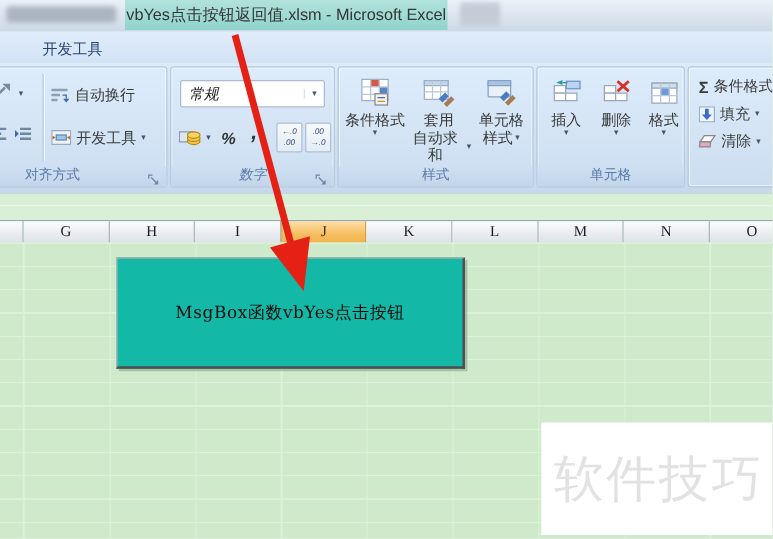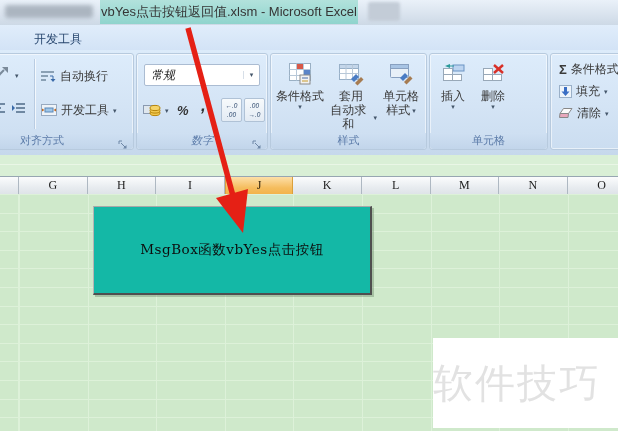--- a/index.html
+++ b/index.html
@@ -59,21 +59,21 @@
     background-position:19px 17px,0 0;}
   .sheet-btn{position:absolute;left:93px;top:206px;width:276px;height:86px;background:#14b8a6;
     border-top:1px solid #a8a8a8;border-left:1px solid #b5b5b5;
     border-right:2px solid #4f4f4f;border-bottom:2px solid #4f4f4f;
     box-shadow:2px 2px 0 rgba(90,120,90,.35);
     display:flex;align-items:center;justify-content:center;z-index:10;}
   .sheet-btn span{font-family:"DejaVu Serif","Liberation Serif",serif;font-size:13.5px;
     color:#0d0d0d;letter-spacing:.5px;}
   .wmark{position:absolute;left:433px;top:338px;width:200px;height:90px;background:#ffffff;z-index:20;
     display:flex;align-items:center;}
-  .wmark span{font-size:40px;color:#e2e2e2;letter-spacing:2px;white-space:nowrap;}
+  .wmark span{font-size:40px;color:#e2e2e2;letter-spacing:2px;padding-left:10px;white-space:nowrap;}
   .arrow-svg{position:absolute;left:0;top:0;z-index:50;pointer-events:none;}
   .icw{display:inline-flex;align-items:center;}
 </style>
 </head>
 <body>
 
 <div id="app">
 
   <div class="titlebar">
     <div class="blur-blob blob-left"></div>
@@ -267,20 +267,34 @@
               <rect x="1.5" y="4.5" width="9" height="6" fill="#fff" stroke="#98a8b8"></rect>
               <rect x="1.5" y="10.5" width="9" height="6" fill="#fff" stroke="#98a8b8"></rect>
               <rect x="10.5" y="10.5" width="9" height="6" fill="#fff" stroke="#98a8b8"></rect>
               <line x1="12" y1="1" x2="21" y2="9" stroke="#d83028" stroke-width="2.4"></line>
               <line x1="21" y1="1" x2="12" y2="9" stroke="#d83028" stroke-width="2.4"></line>
             </svg>
         </span>
         <span>删除</span>
         <span class="rdd">▾</span>
       </div>
+      <div class="bigbtn" style="left:84px;width:34px;">
+        <span class="ic">
+          <svg width="25" height="21" viewBox="0 0 25 21">
+              <rect x="2.5" y="2.5" width="20" height="16" fill="#fff" stroke="#98a8b8"></rect>
+              <rect x="2.5" y="2.5" width="20" height="4" fill="#d0e0f0" stroke="#98a8b8"></rect>
+              <line x1="9.5" y1="2.5" x2="9.5" y2="18.5" stroke="#b8c8d8"></line>
+              <line x1="16.5" y1="2.5" x2="16.5" y2="18.5" stroke="#b8c8d8"></line>
+              <line x1="2.5" y1="12.5" x2="22.5" y2="12.5" stroke="#b8c8d8"></line>
+              <rect x="10" y="7" width="6" height="5" fill="#6a9ad8"></rect>
+            </svg>
+        </span>
+        <span>格式</span>
+        <span class="rdd">▾</span>
+      </div>
       <div class="rlabel">单元格</div>
     </div>
 
     <div class="rgroup" style="left:550px;width:130px;">
       <div class="rbtn" style="left:8px;top:6px;height:18px;">
         <span style="font-weight:bold;font-size:13px;color:#3a3a3a;">Σ</span>
         <span>条件格式</span>
 
       </div>
       <div class="rbtn" style="left:8px;top:28px;height:18px;">

